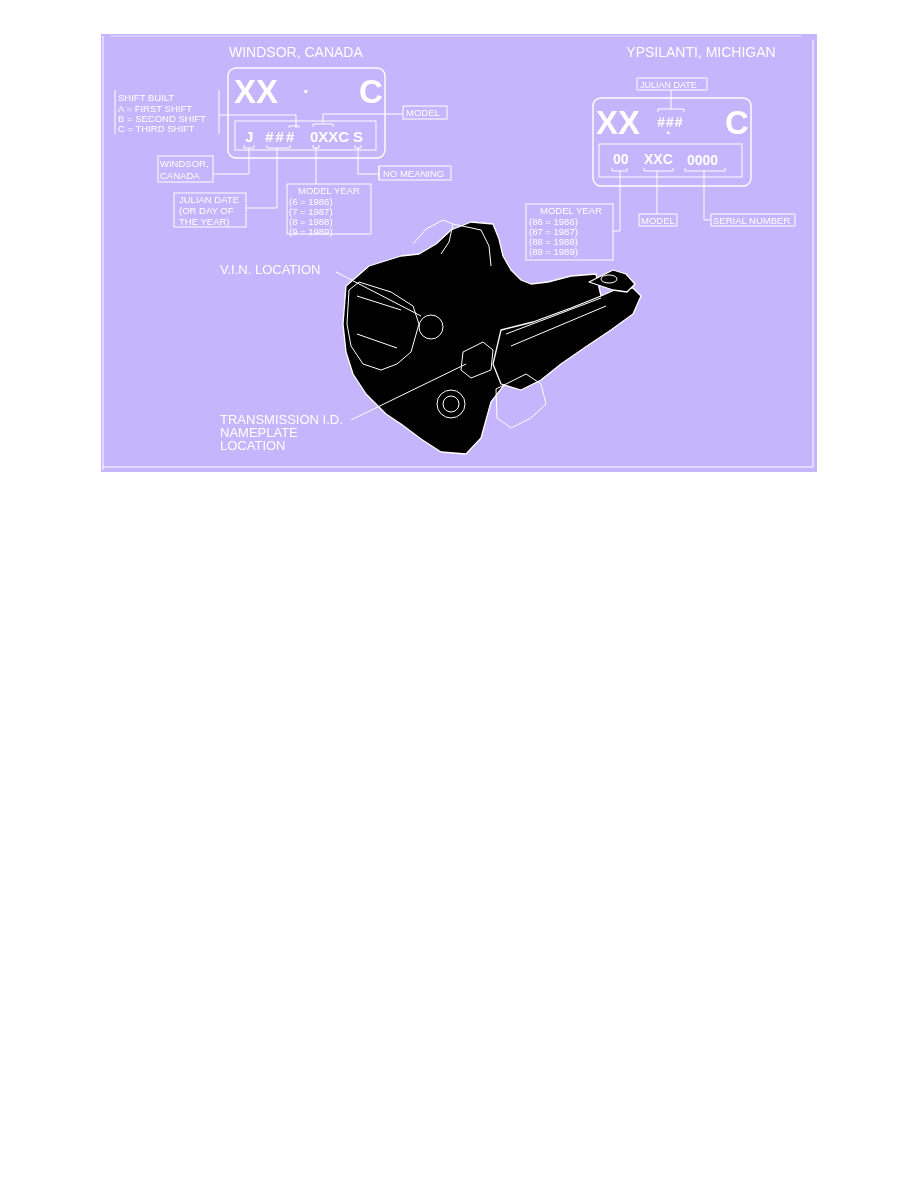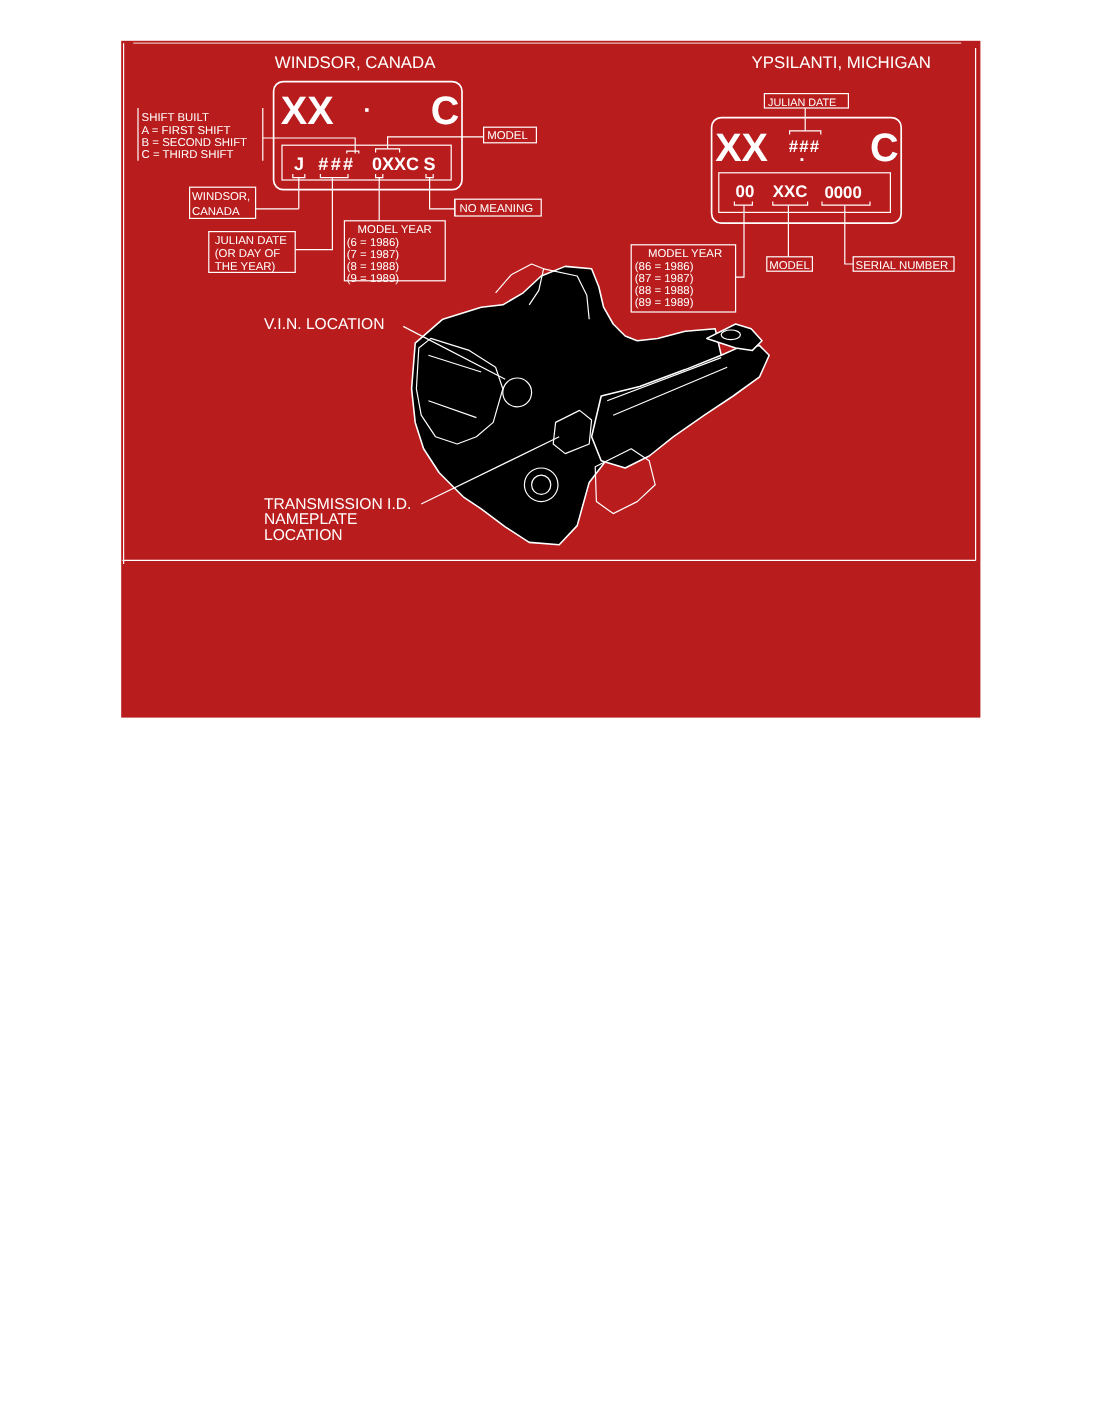--- a/index.html
+++ b/index.html
@@ -1,18 +1,18 @@
 <!DOCTYPE html>
 <html><head>
 <meta charset="utf-8">
 <style>
   html, body { margin: 0; padding: 0; background: #ffffff; }
   body { width: 918px; height: 1188px; position: relative; overflow: hidden;
          font-family: "Liberation Sans", "DejaVu Sans", sans-serif; }
-  #figure { position: absolute; left: 101px; top: 34px; width: 716px; height: 564px; background: #b91c1c; }
+  #figure { position: absolute; left: 101px; top: 34px; width: 716px; height: 438px; background: #c4b5fd; }
   #figure svg { position: absolute; left: 0; top: 0; width: 716px; height: 438px; }
   .lbl { font-family: "Liberation Sans", "DejaVu Sans", sans-serif; fill: #fff; }
   .big { font-family: "Liberation Sans", "DejaVu Sans", sans-serif; font-weight: bold; fill: #fff; }
   .thin { stroke: #fff; stroke-width: 1; fill: none; }
   .plate { stroke: #fff; stroke-width: 1.4; fill: none; }
   .trans { stroke: #fff; stroke-width: 1.3; fill: #000; stroke-linejoin: round; }
   .trans2 { stroke: #fff; stroke-width: 1; fill: none; stroke-linejoin: round; }
 </style>
 </head>
 <body>

